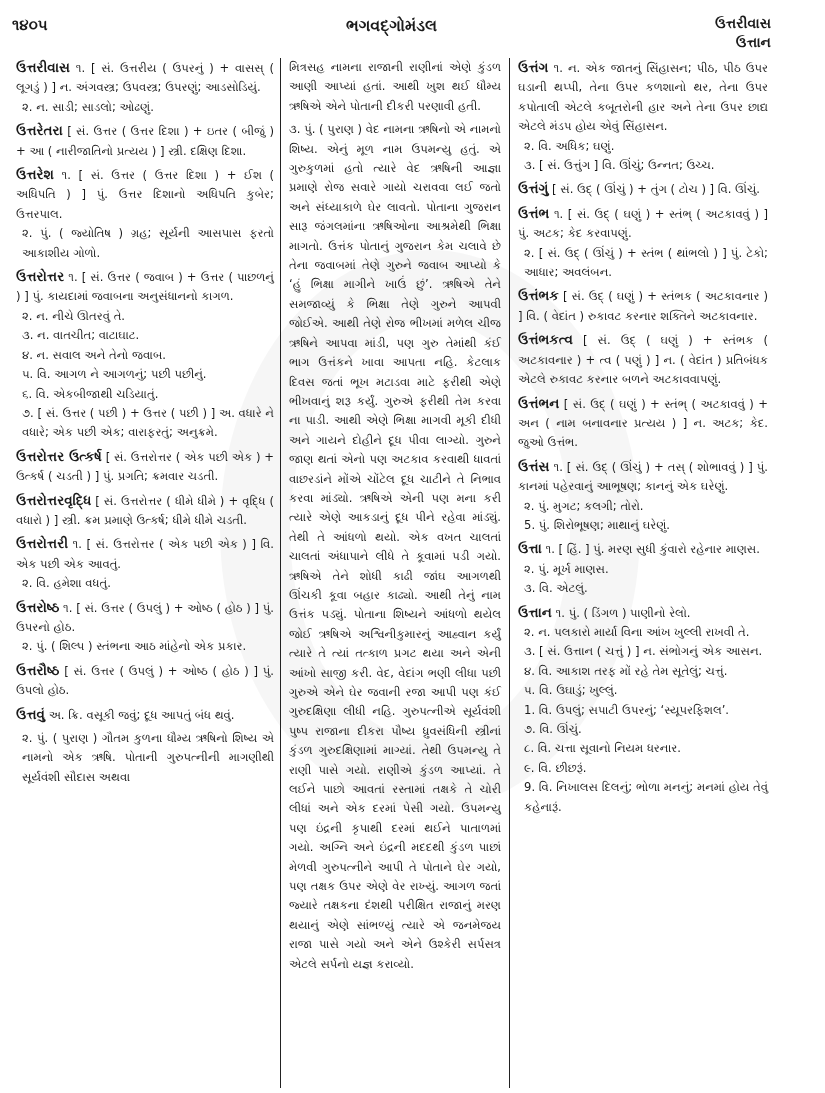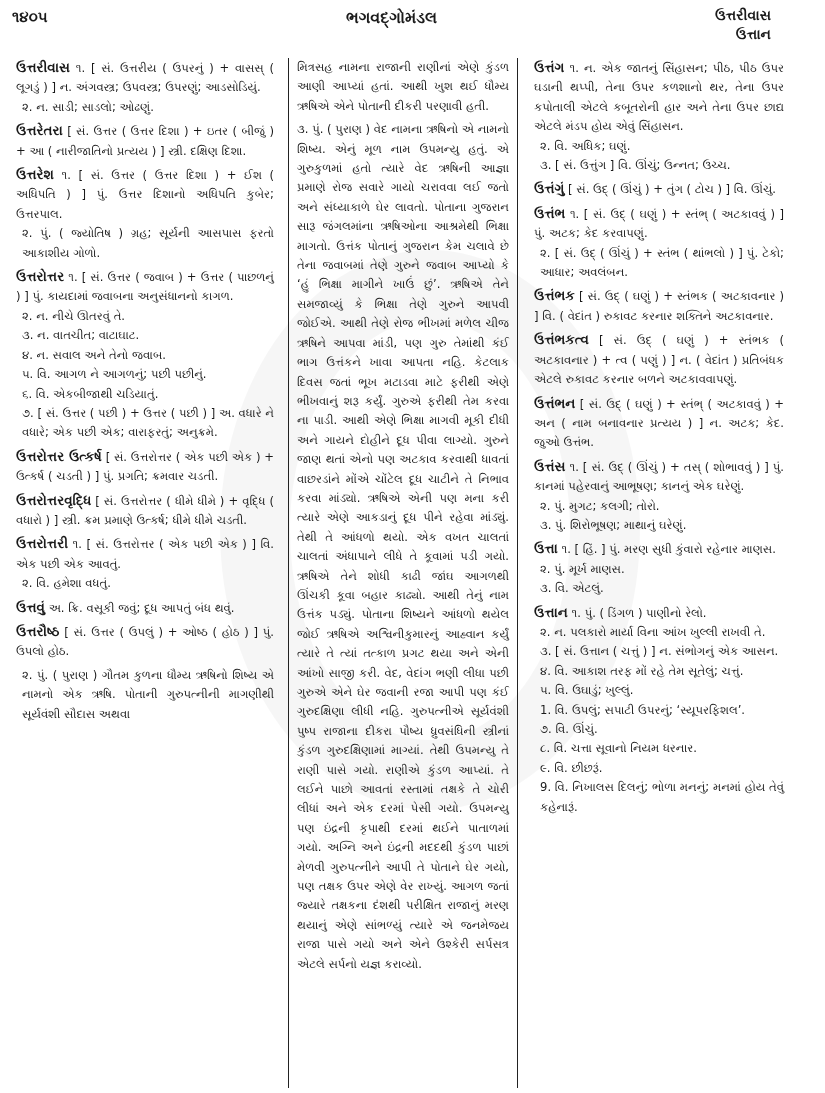--- a/index.html
+++ b/index.html
@@ -6,29 +6,28 @@
   body {
     width: 825px; height: 1093px; overflow: hidden; position: relative;
     font-family: "DejaVu Sans", sans-serif; color: #1a1a1a;
   }
   .watermark {
     position: absolute; left: 220px; top: 250px; width: 420px; height: 560px;
     border-radius: 50%; border: 70px solid rgba(0,0,0,0.035); box-sizing: border-box;
     pointer-events: none;
   }
   .header {
-    position: absolute; left: 0; top: 0; width: 783px; height: 52px;
+    position: absolute; left: 0; top: 8px; width: 783px; height: 52px;
   }
   .page-no { position: absolute; left: 12px; top: 8px; font-size: 15px; font-weight: bold; }
   .book-title { position: absolute; left: 0; right: 0; top: 8px; text-align: center; font-size: 16px; font-weight: bold; }
   .guide { position: absolute; right: 12px; top: 6px; text-align: right; font-size: 14px; font-weight: bold; line-height: 19px; }
   .columns {
     position: absolute; top: 58px; left: 10px; width: 808px; height: 1030px;
     display: flex;
-    gap: 8px;
   }
   .col {
     box-sizing: border-box; padding: 0 6px; font-size: 11.6px; line-height: 19.4px;
     text-align: justify; overflow: hidden;
   }
   .col-1 { width: 270px; padding-left: 6px; }
   .col-2 { width: 230px; border-left: 1.5px solid #222; border-right: 1.5px solid #222; padding: 0 8px; }
   .col-3 { width: 264px; padding-left: 8px; }
   .entry { margin-bottom: 4px; }
   .line { display: block; }
@@ -76,24 +75,28 @@
         <span class="line"><span class="hw">ઉત્તરોત્તર ઉત્કર્ષ</span> <span>[ સં. ઉત્તરોત્તર ( એક પછી એક ) + ઉત્કર્ષ ( ચડતી ) ] પું. પ્રગતિ; ક્રમવાર ચડતી.</span></span>
       </div>
       <div class="entry">
         <span class="line"><span class="hw">ઉત્તરોત્તરવૃદ્ધિ</span> <span>[ સં. ઉત્તરોત્તર ( ધીમે ધીમે ) + વૃદ્ધિ ( વધારો ) ] સ્ત્રી. ક્રમ પ્રમાણે ઉત્કર્ષ; ધીમે ધીમે ચડતી.</span></span>
       </div>
       <div class="entry">
         <span class="line"><span class="hw">ઉત્તરોત્તરી</span> <span>૧. [ સં. ઉત્તરોત્તર ( એક પછી એક ) ] વિ. એક પછી એક આવતું.</span></span>
         <span class="sense">૨. વિ. હમેશા વધતું.</span>
       </div>
       <div class="entry">
-        <span class="line"><span class="hw">ઉત્તવું</span> <span>અ. ક્રિ. વસૂકી જવું; દૂધ આપતું બંધ થવું.</span></span>
+        <span class="line"><span class="hw">ઉત્તરોષ્ઠ</span> <span>૧. [ સં. ઉત્તર ( ઉપલું ) + ઓષ્ઠ ( હોઠ ) ] પું. ઉપરનો હોઠ.</span></span>
+        <span class="sense">૨. પું. ( શિલ્પ ) સ્તંભના આઠ માંહેનો એક પ્રકાર.</span>
       </div>
       <div class="entry">
         <span class="line"><span class="hw">ઉત્તરૌષ્ઠ</span> <span>[ સં. ઉત્તર ( ઉપલું ) + ઓષ્ઠ ( હોઠ ) ] પું. ઉપલો હોઠ.</span></span>
+      </div>
+      <div class="entry">
+        <span class="line"><span class="hw">ઉત્તવું</span> <span>અ. ક્રિ. વસૂકી જવું; દૂધ આપતું બંધ થવું.</span></span>
       </div>
       <div class="entry">
         <span class="sense">૨. પું. ( પુરાણ ) ગૌતમ કુળના ધૌમ્ય ઋષિનો શિષ્ય એ નામનો એક ઋષિ. પોતાની ગુરુપત્નીની માગણીથી સૂર્યવંશી સૌદાસ અથવા</span>
       </div>
     </div>
   <div class="col col-2 prose" id="col-middle">
       <p>મિત્રસહ નામના રાજાની રાણીનાં એણે કુંડળ આણી આપ્યાં હતાં. આથી ખુશ થઈ ધૌમ્ય ઋષિએ એને પોતાની દીકરી પરણાવી હતી.</p>
       <p>૩. પું. ( પુરાણ ) વેદ નામના ઋષિનો એ નામનો શિષ્ય. એનું મૂળ નામ ઉપમન્યુ હતું. એ ગુરુકુળમાં હતો ત્યારે વેદ ઋષિની આજ્ઞા પ્રમાણે રોજ સવારે ગાયો ચરાવવા લઈ જતો અને સંધ્યાકાળે ઘેર લાવતો. પોતાના ગુજરાન સારૂ જંગલમાંના ઋષિઓના આશ્રમેથી ભિક્ષા માગતો. ઉત્તંક પોતાનું ગુજરાન કેમ ચલાવે છે તેના જવાબમાં તેણે ગુરુને જવાબ આપ્યો કે ‘હું ભિક્ષા માગીને ખાઉં છું’. ઋષિએ તેને સમજાવ્યું કે ભિક્ષા તેણે ગુરુને આપવી જોઈએ. આથી તેણે રોજ ભીખમાં મળેલ ચીજ ઋષિને આપવા માંડી, પણ ગુરુ તેમાંથી કંઈ ભાગ ઉત્તંકને ખાવા આપતા નહિ. કેટલાક દિવસ જતાં ભૂખ મટાડવા માટે ફરીથી એણે ભીખવાનું શરૂ કર્યું. ગુરુએ ફરીથી તેમ કરવા ના પાડી. આથી એણે ભિક્ષા માગવી મૂકી દીધી અને ગાયને દોહીને દૂધ પીવા લાગ્યો. ગુરુને જાણ થતાં એનો પણ અટકાવ કરવાથી ધાવતાં વાછરડાંને મોંએ ચોંટેલ દૂધ ચાટીને તે નિભાવ કરવા માંડ્યો. ઋષિએ એની પણ મના કરી ત્યારે એણે આકડાનું દૂધ પીને રહેવા માંડ્યું. તેથી તે આંધળો થયો. એક વખત ચાલતાં ચાલતાં અંધાપાને લીધે તે કૂવામાં પડી ગયો. ઋષિએ તેને શોધી કાઢી જાંઘ આગળથી ઊંચકી કૂવા બહાર કાઢ્યો. આથી તેનું નામ ઉત્તંક પડ્યું. પોતાના શિષ્યને આંધળો થયેલ જોઈ ઋષિએ અશ્વિનીકુમારનું આહ્વાન કર્યું ત્યારે તે ત્યાં તત્કાળ પ્રગટ થયા અને એની આંખો સાજી કરી. વેદ, વેદાંગ ભણી લીધા પછી ગુરુએ એને ઘેર જવાની રજા આપી પણ કંઈ ગુરુદક્ષિણા લીધી નહિ. ગુરુપત્નીએ સૂર્યવંશી પુષ્પ રાજાના દીકરા પૌષ્ય ધ્રુવસંધિની સ્ત્રીનાં કુંડળ ગુરુદક્ષિણામાં માગ્યાં. તેથી ઉપમન્યુ તે રાણી પાસે ગયો. રાણીએ કુંડળ આપ્યાં. તે લઈને પાછો આવતાં રસ્તામાં તક્ષકે તે ચોરી લીધાં અને એક દરમાં પેસી ગયો. ઉપમન્યુ પણ ઇંદ્રની કૃપાથી દરમાં થઈને પાતાળમાં ગયો. અગ્નિ અને ઇંદ્રની મદદથી કુંડળ પાછાં મેળવી ગુરુપત્નીને આપી તે પોતાને ઘેર ગયો, પણ તક્ષક ઉપર એણે વેર રાખ્યું. આગળ જતાં જ્યારે તક્ષકના દંશથી પરીક્ષિત રાજાનું મરણ થયાનું એણે સાંભળ્યું ત્યારે એ જનમેજય રાજા પાસે ગયો અને એને ઉશ્કેરી સર્પસત્ર એટલે સર્પનો યજ્ઞ કરાવ્યો.</p>
     </div>
   <div class="col col-3" id="col-right">
@@ -114,21 +117,21 @@
       </div>
       <div class="entry">
         <span class="line"><span class="hw">ઉત્તંભકત્વ</span> <span>[ સં. ઉદ્ ( ઘણું ) + સ્તંભક ( અટકાવનાર ) + ત્વ ( પણું ) ] ન. ( વેદાંત ) પ્રતિબંધક એટલે રુકાવટ કરનાર બળને અટકાવવાપણું.</span></span>
       </div>
       <div class="entry">
         <span class="line"><span class="hw">ઉત્તંભન</span> <span>[ સં. ઉદ્ ( ઘણું ) + સ્તંભ્ ( અટકાવવું ) + અન ( નામ બનાવનાર પ્રત્યય ) ] ન. અટક; કેદ. જુઓ ઉત્તંભ.</span></span>
       </div>
       <div class="entry">
         <span class="line"><span class="hw">ઉત્તંસ</span> <span>૧. [ સં. ઉદ્ ( ઊંચું ) + તસ્ ( શોભાવવું ) ] પું. કાનમાં પહેરવાનું આભૂષણ; કાનનું એક ઘરેણું.</span></span>
         <span class="sense">૨. પું. મુગટ; કલગી; તોરો.</span>
-        <span class="sense">૩. પું. શિરોભૂષણ; માથાનું ઘરેણું.</span>
+        <span class="sense">5. પું. શિરોભૂષણ; માથાનું ઘરેણું.</span>
       </div>
       <div class="entry">
         <span class="line"><span class="hw">ઉત્તા</span> <span>૧. [ હિં. ] પું. મરણ સુધી કુંવારો રહેનાર માણસ.</span></span>
         <span class="sense">૨. પું. મૂર્ખ માણસ.</span>
         <span class="sense">૩. વિ. એટલું.</span>
       </div>
       <div class="entry">
         <span class="line"><span class="hw">ઉત્તાન</span> <span>૧. પું. ( ડિંગળ ) પાણીનો રેલો.</span></span>
         <span class="sense">૨. ન. પલકારો માર્યા વિના આંખ ખુલ્લી રાખવી તે.</span>
         <span class="sense">૩. [ સં. ઉત્તાન ( ચત્તું ) ] ન. સંભોગનું એક આસન.</span>

